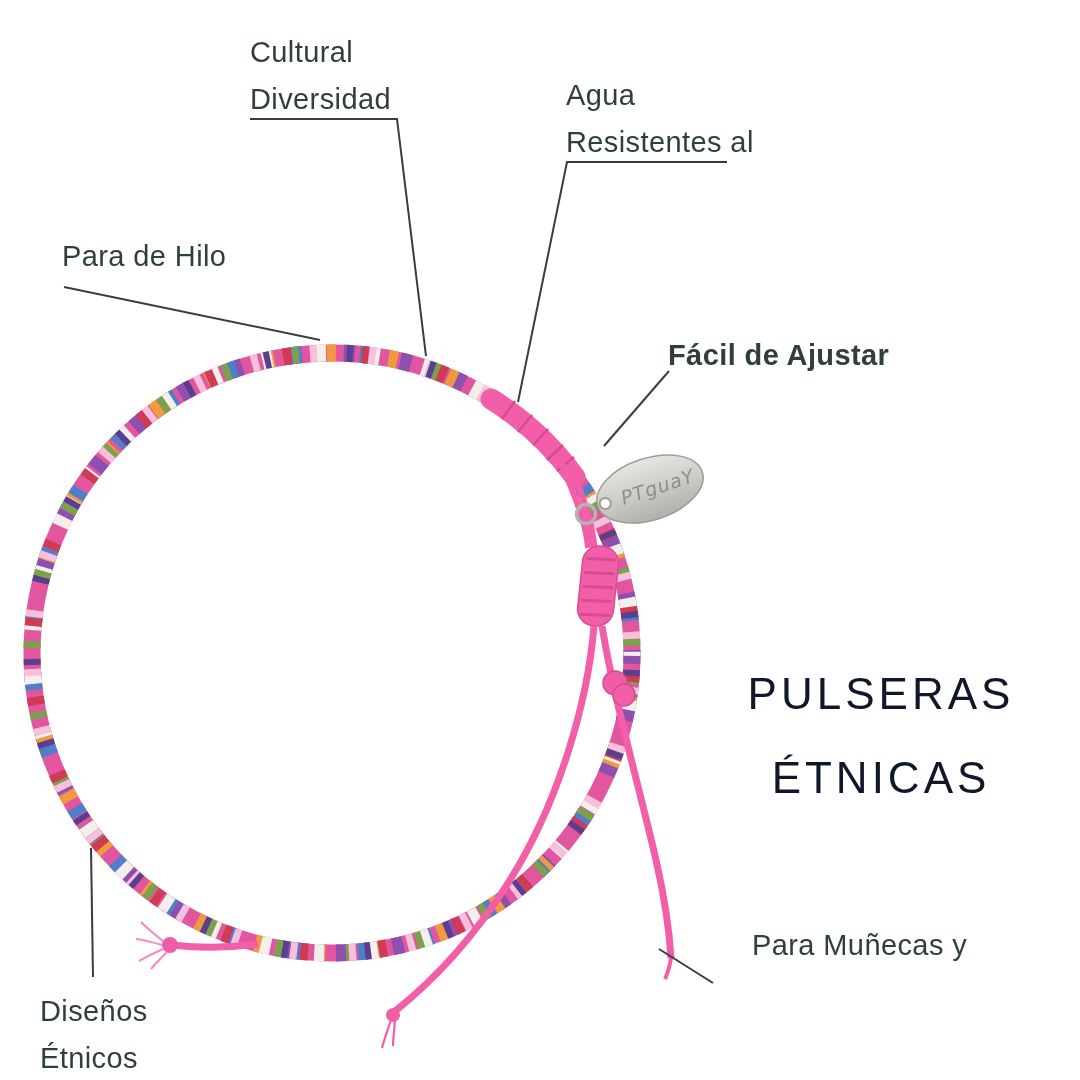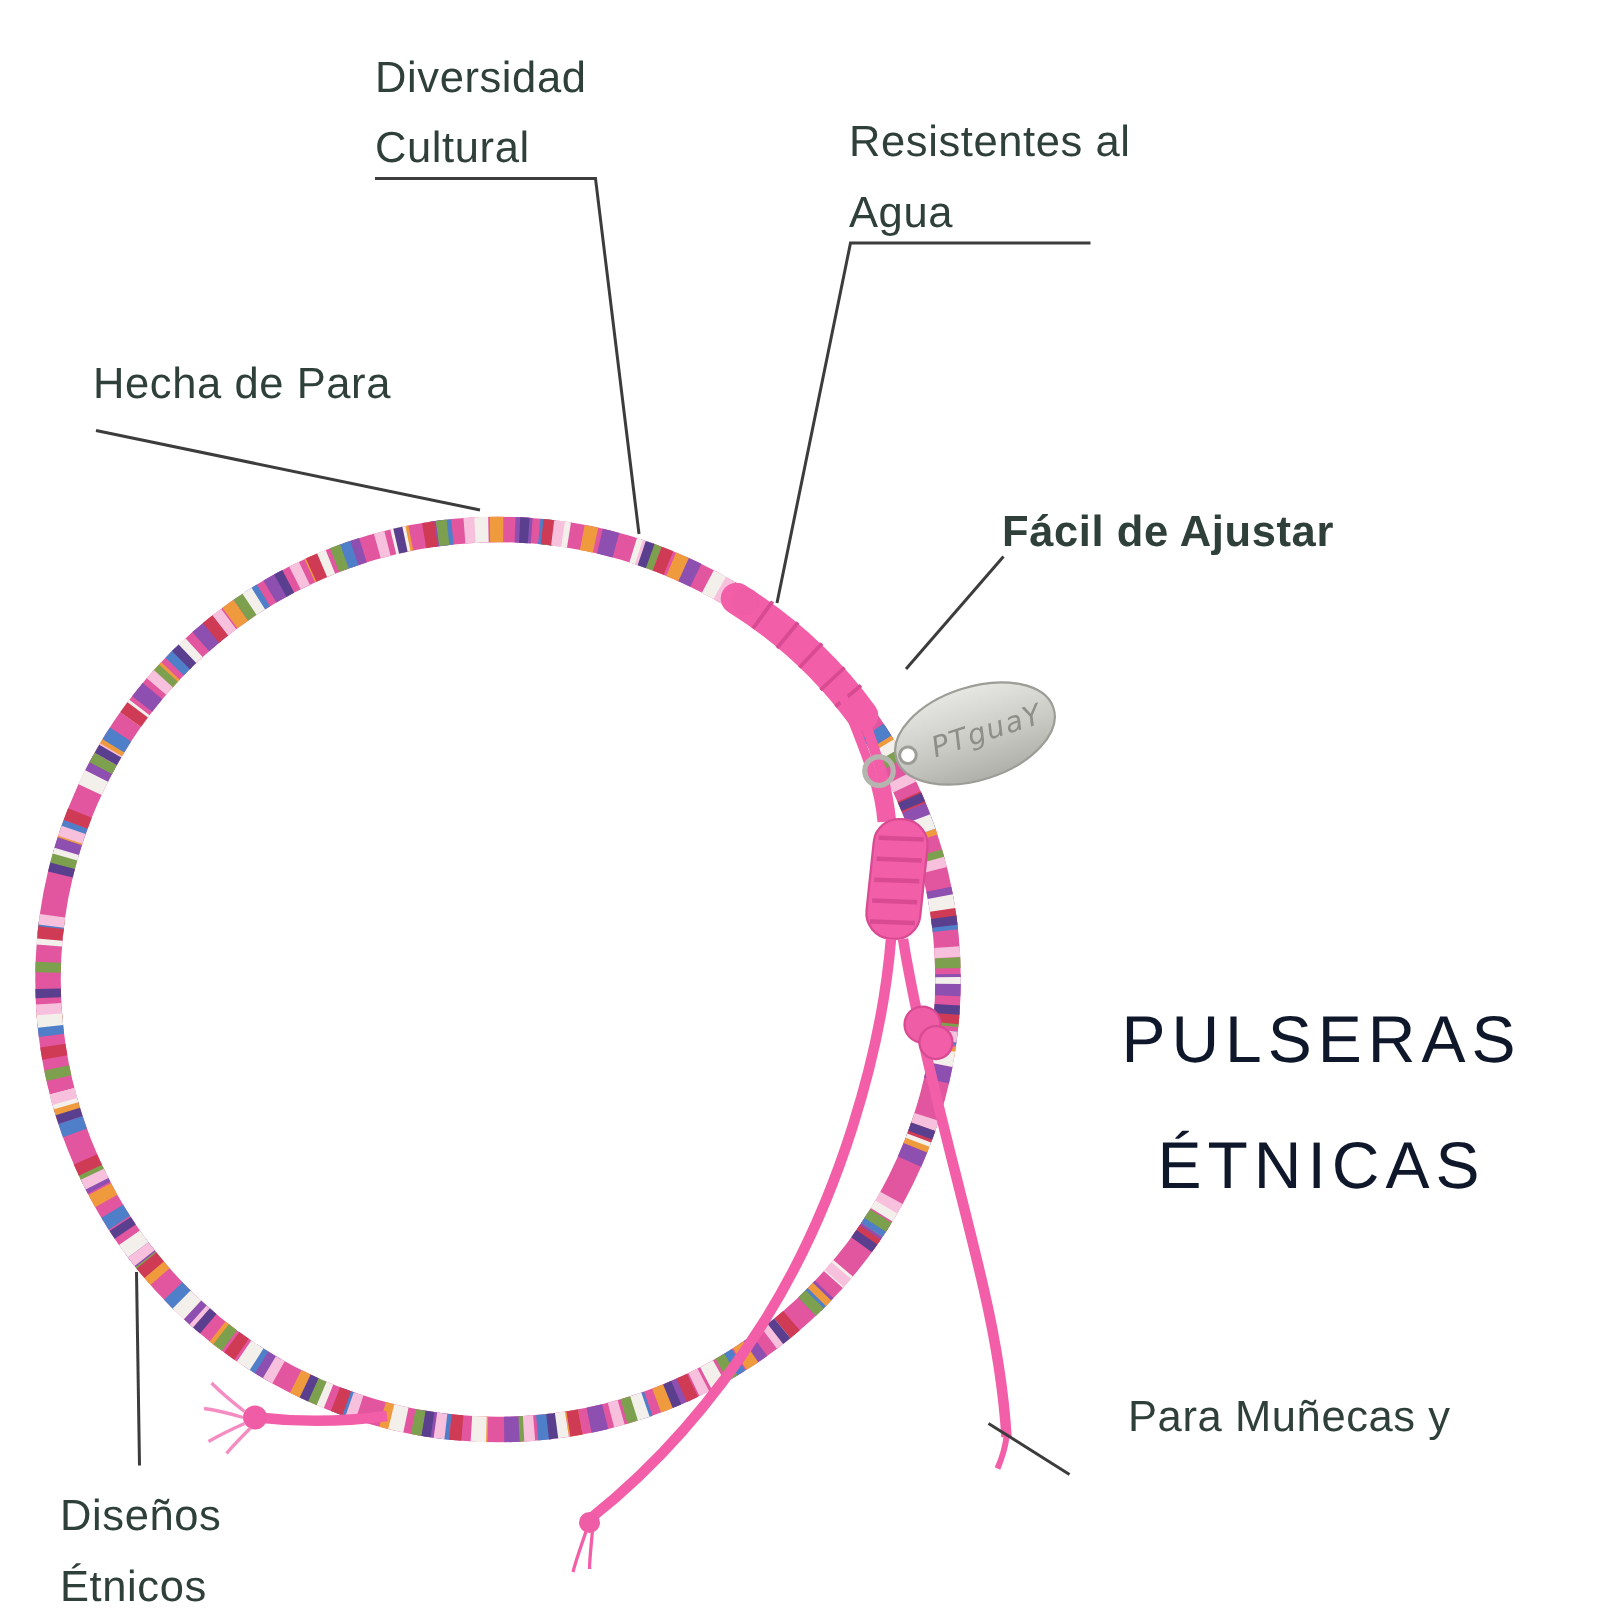--- a/index.html
+++ b/index.html
@@ -134,31 +134,31 @@
       <polyline points="250,119 397,119 426,356"></polyline>
       <polyline points="727,162 567,162 518,402"></polyline>
       <polyline points="64,287 320,340"></polyline>
       <polyline points="669,371 604,446"></polyline>
       <polyline points="713,983 659,949"></polyline>
       <polyline points="93,977 91,848"></polyline>
     </g>
   </svg>
 
   <div class="label" style="left:250px; top:29px;">
+    <div>Cultural</div>
     <div>Diversidad</div>
-    <div>Cultural</div>
   </div>
 
   <div class="label" style="left:566px; top:72px;">
+    <div>Agua</div>
     <div>Resistentes al</div>
-    <div>Agua</div>
   </div>
 
   <div class="label" style="left:62px; top:233px;">
-    <div>Hecha de Para</div>
+    <div>Para de Hilo</div>
   </div>
 
   <div class="label" style="left:668px; top:332px;font-weight:bold;">
     <div>Fácil de Ajustar</div>
   </div>
 
   <div class="label" style="left:752px; top:922px;">
     <div>Para Muñecas y</div>
   </div>
 

